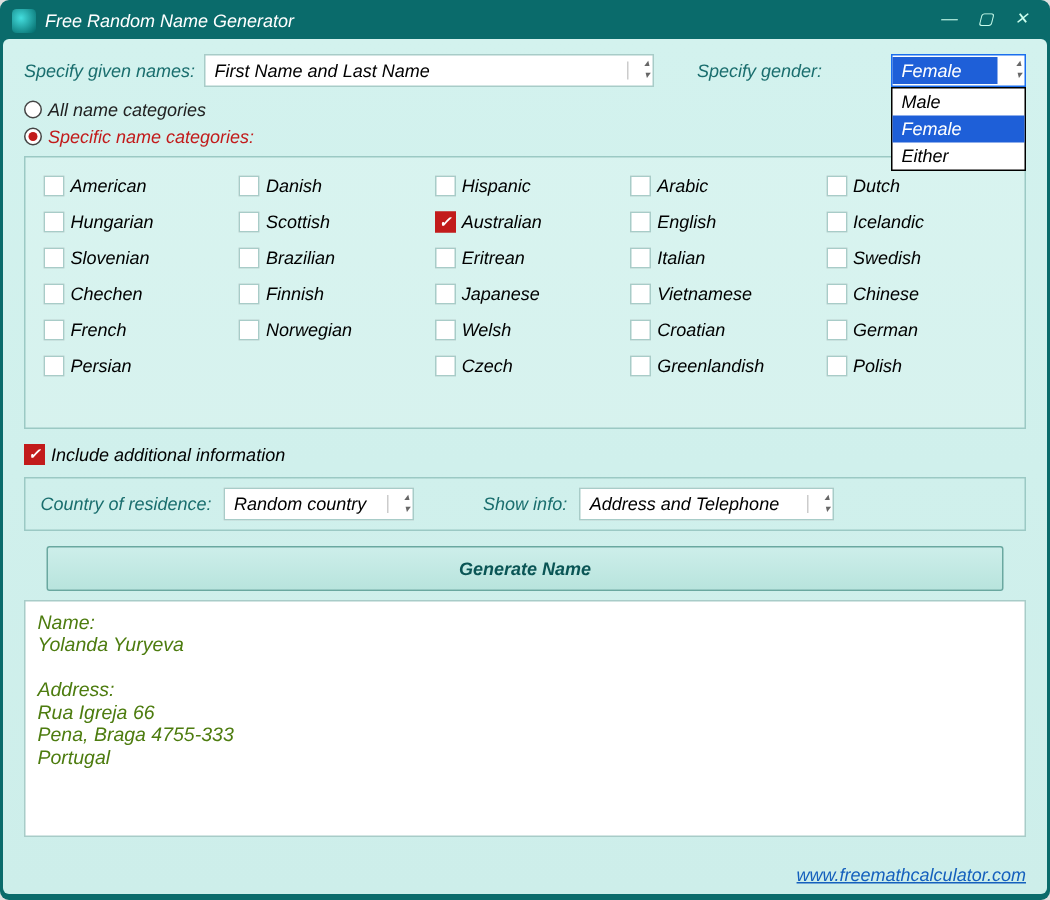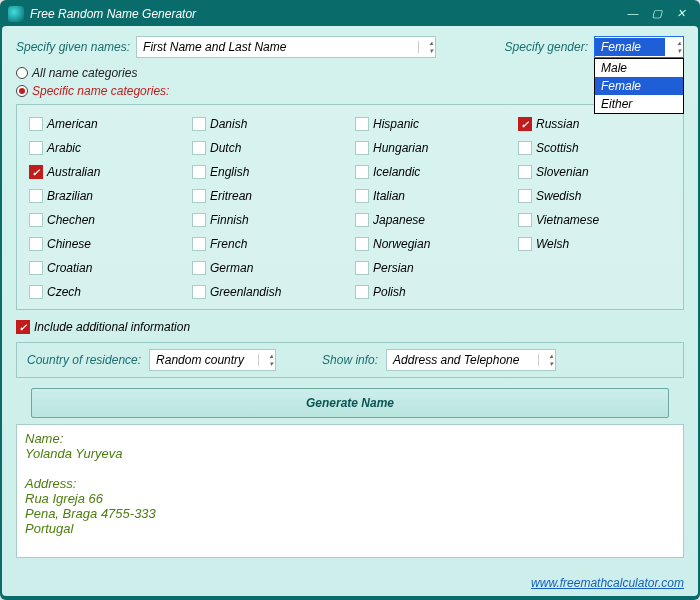--- a/index.html
+++ b/index.html
@@ -13,31 +13,31 @@
 .client { background: linear-gradient(to bottom, #d3f2ee 0%, #cdeeea 100%); height: calc(100% - 26px); border-radius: 4px; padding: 10px 14px 6px 14px; display: flex; flex-direction: column; }
 .row { display: flex; align-items: center; gap: 6px; margin-bottom: 6px; }
 .label { color: #1a6e6e; font-weight: 500; text-align: center; }
 .select { border: 1px solid #a8ccc8; background: #fff; height: 22px; display: inline-flex; align-items: center; padding: 0 18px 0 6px; position: relative; cursor: pointer; font-size: 12px; }
 .select::after { content: ""; position: absolute; right: 4px; top: 50%; transform: translateY(-50%); width: 12px; height: 12px; border-left: 1px solid #ccc; }
 .select .arrows { position: absolute; right: 2px; top: 2px; font-size: 7px; color: #666; line-height: 8px; text-align: center; }
 .radio-row { display: flex; align-items: center; gap: 4px; margin: 2px 0; color: #222; }
 .radio { width: 12px; height: 12px; border: 1px solid #444; border-radius: 50%; background: #fff; display: inline-flex; align-items: center; justify-content: center; }
 .radio.checked::after { content: ""; width: 6px; height: 6px; background: #c21b1b; border-radius: 50%; }
 .radio-row.checked-row { color: #c21b1b; }
-.category-box { border: 1px solid #9bc9c4; background: rgba(255,255,255,0.15); padding: 8px 12px 6px 12px; margin: 4px 0 6px 0; display: grid; grid-template-columns: repeat(4, 1fr); gap: 2px 10px; }
+.category-box { border: 1px solid #9bc9c4; background: rgba(255,255,255,0.15); padding: 8px 12px 6px 12px; margin: 4px 0 6px 0; display: grid; grid-template-columns: repeat(5, 1fr); gap: 2px 10px; }
 .check-row { display: flex; align-items: center; gap: 4px; height: 22px; }
 .checkbox { width: 14px; height: 14px; border: 1px solid #a8ccc8; background: #fff; display: inline-flex; align-items: center; justify-content: center; flex-shrink: 0; }
 .checkbox.checked { background: #c21b1b; border-color: #c21b1b; }
 .checkbox.checked::after { content: "✓"; color: #fff; font-size: 10px; font-weight: bold; }
 .info-row { border: 1px solid #9bc9c4; padding: 6px 10px; margin: 4px 0; display: flex; align-items: center; gap: 8px; }
 .generate-btn { border: 1px solid #6aa8a0; background: linear-gradient(to bottom, #cdeeea, #b8e4dd); height: 30px; display: flex; align-items: center; justify-content: center; font-size: 14px; font-weight: 600; color: #0a5555; margin: 6px 15px; cursor: pointer; border-radius: 2px; }
 .output { border: 1px solid #a8ccc8; background: #fff; flex: 1; padding: 6px 8px; font-size: 13px; color: #4d7c0f; white-space: pre-line; overflow: auto; }
 .footer { text-align: right; padding: 18px 0 0 0; }
 .footer a { color: #1560bd; font-size: 12px; text-decoration: underline; }
-.sel-gender-wrap { position: relative; }
+.sel-gender-wrap { position: relative; margin-left: 40px; }
 .sel-gender { border: 1px solid #1a6eee; background: #fff; height: 22px; width: 90px; display: flex; align-items: center; position: relative; }
 .sel-gender .val { background: #1e5fd8; color: #fff; padding: 2px 6px; width: 70px; }
 .sel-gender .arrows { position: absolute; right: 2px; top: 2px; font-size: 7px; color: #666; line-height: 8px; }
 .dropdown { position: absolute; top: 22px; left: 0; width: 90px; border: 1px solid #000; background: #fff; z-index: 10; }
 .dropdown div { padding: 2px 6px; cursor: pointer; }
 .dropdown div.sel { background: #1e5fd8; color: #fff; }
 </style>
 </head>
 <body>
 
@@ -91,24 +91,20 @@
         </div>
         <div class="check-row">
           <span class="checkbox"></span>
           <span>Danish</span>
         </div>
         <div class="check-row">
           <span class="checkbox"></span>
           <span>Hispanic</span>
         </div>
         <div class="check-row">
-          <span class="checkbox checked"></span>
-          <span>Russian</span>
-        </div>
-        <div class="check-row">
           <span class="checkbox"></span>
           <span>Arabic</span>
         </div>
         <div class="check-row">
           <span class="checkbox"></span>
           <span>Dutch</span>
         </div>
         <div class="check-row">
           <span class="checkbox"></span>
           <span>Hungarian</span>

